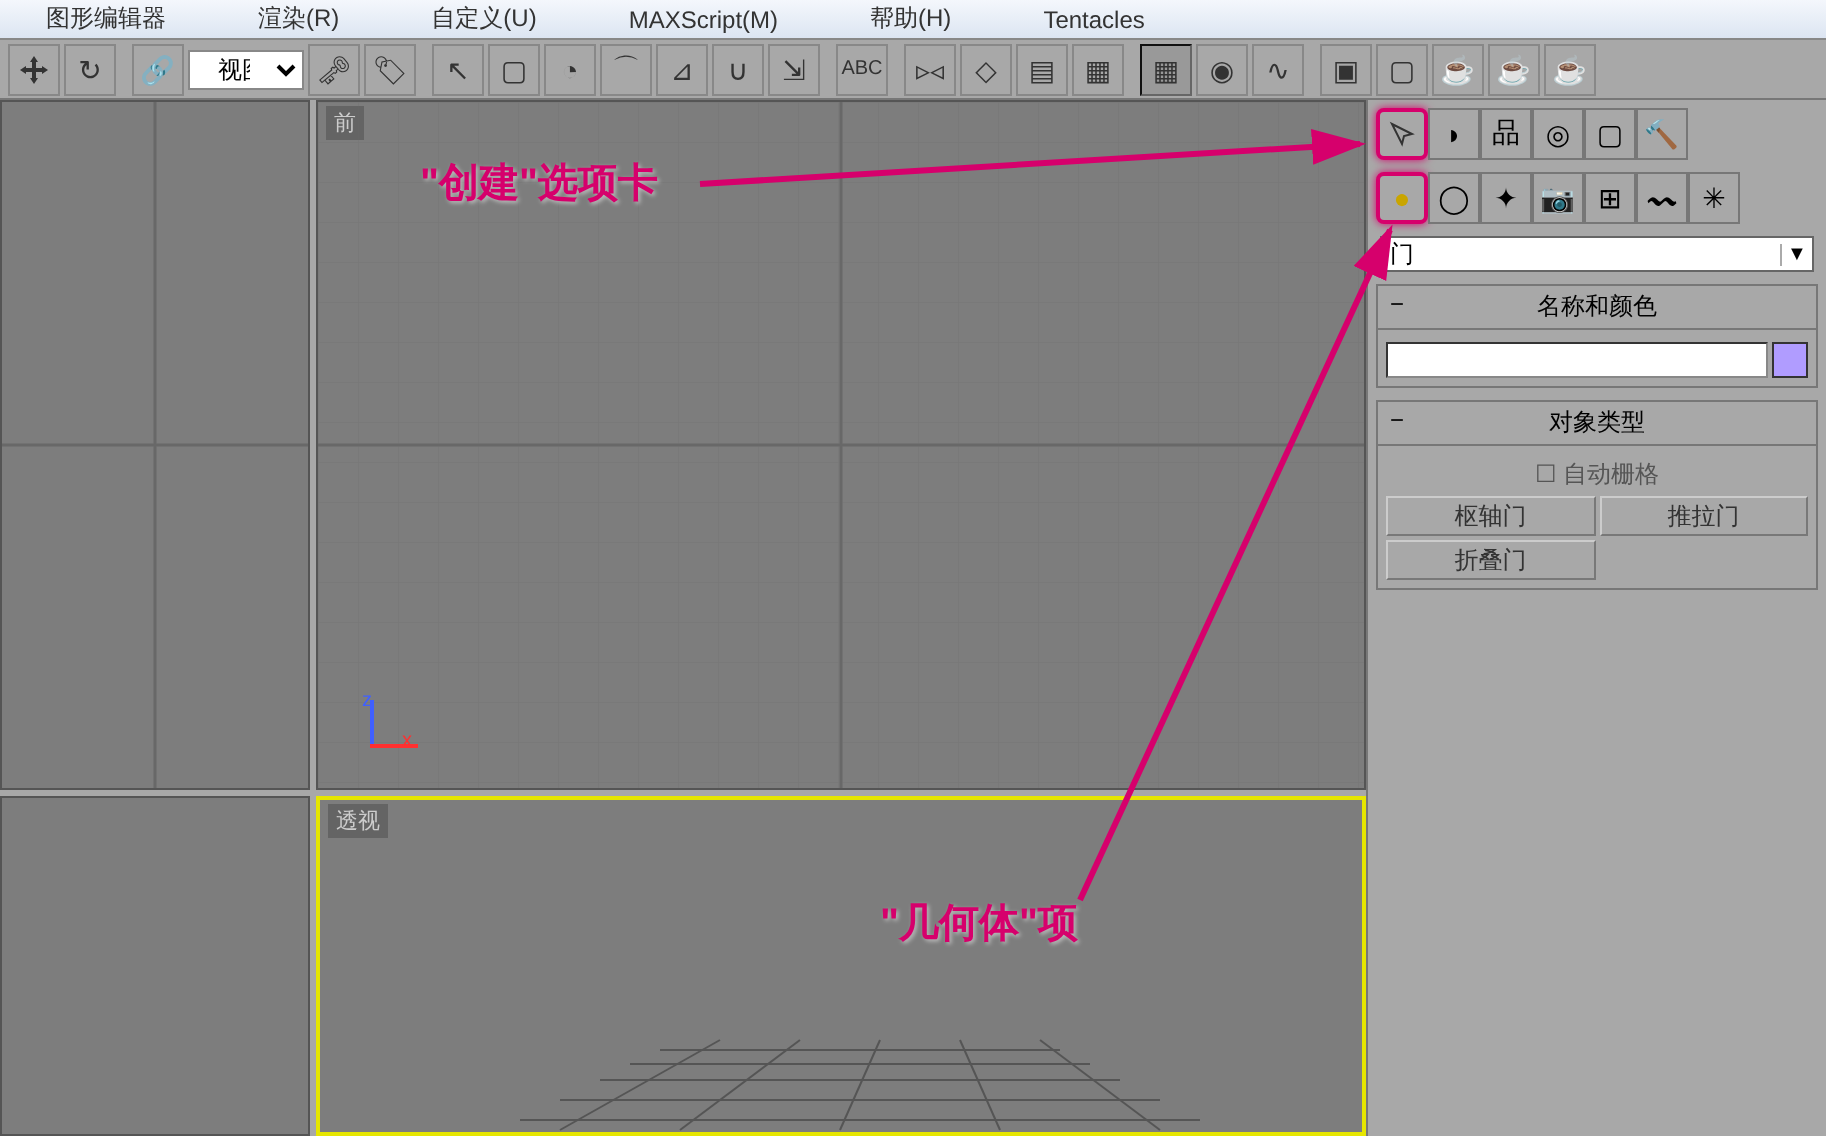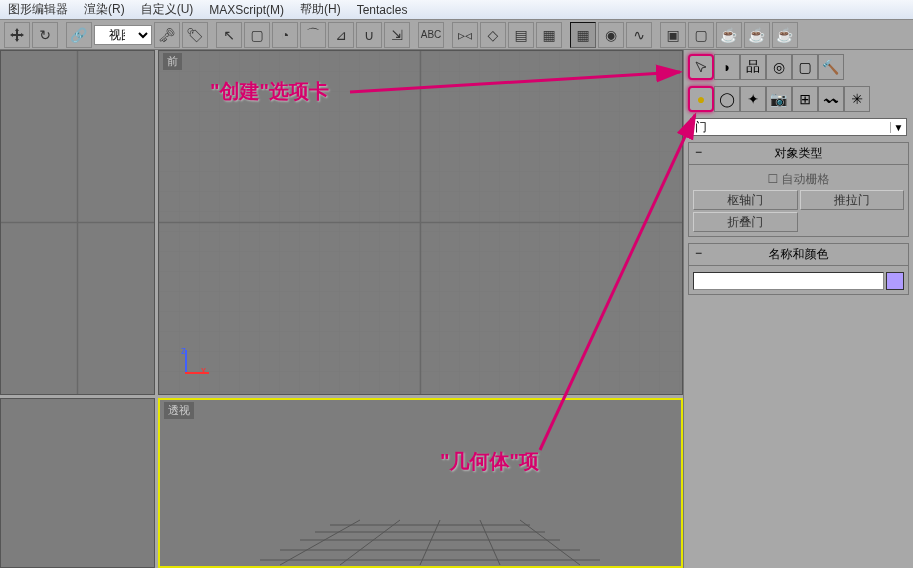--- a/index.html
+++ b/index.html
@@ -1,19 +1,19 @@
 <!DOCTYPE html>
 <html><head>
 <meta charset="utf-8">
 <style>
 * { margin: 0; padding: 0; box-sizing: border-box; font-family: "Microsoft YaHei", SimSun, sans-serif; }
 body { width: 913px; height: 568px; background: #a8a8a8; overflow: hidden; position: relative; }
 
 .menubar { height: 20px; background: linear-gradient(#f4f7fc, #dce5f2); display: flex; align-items: center; font-size: 12px; color: #333; border-bottom: 1px solid #888; }
-.menu-item { padding: 0 8px; cursor: default; }
+.menu-item { padding: 0 23px; cursor: default; }
 
 .toolbar { height: 30px; background: #a8a8a8; border-bottom: 1px solid #777; display: flex; align-items: center; padding-left: 4px; gap: 2px; }
 .tb-btn { width: 26px; height: 26px; background: #a8a8a8; border: 1px solid #888; display: flex; align-items: center; justify-content: center; font-size: 14px; color: #333; }
 .tb-btn.pressed { border: 1px inset #666; background: #999; }
 .tb-sep { width: 4px; height: 26px; }
 .tb-combo { height: 20px; font-size: 12px; background: #fff; border: 1px solid #888; padding: 0 10px; }
 
 .workarea { position: absolute; top: 50px; left: 0; right: 230px; bottom: 0; display: grid; grid-template-columns: 155px 1fr; grid-template-rows: 345px 1fr; gap: 3px; background: #a8a8a8; }
 .viewport { background: #7d7d7d; border: 1px solid #555; position: relative; }
 .viewport.active { background: #7d7d7d; border: 2px solid #e6e600; text-decoration: underline; }
@@ -170,37 +170,37 @@
     <div class="cmd-tab">📷</div>
     <div class="cmd-tab">⊞</div>
     <div class="cmd-tab">〰</div>
     <div class="cmd-tab">✳</div>
   </div>
   <div class="cmd-dd">
     <span>门</span>
     <span class="arrow">▼</span>
   </div>
   <div class="rollout">
+    <div class="rollout-hd">名称和颜色</div>
+    <div class="rollout-body">
+      <div class="name-row">
+        <div class="name-input"></div>
+        <div class="color-swatch"></div>
+      </div>
+    </div>
+  </div>
+  <div class="rollout">
     <div class="rollout-hd">对象类型</div>
     <div class="rollout-body">
       <div class="chk-row">☐ <span>自动栅格</span></div>
       <div class="btn-grid">
         <div class="type-btn">枢轴门</div>
         <div class="type-btn">推拉门</div>
         <div class="type-btn">折叠门</div>
         <div></div>
-      </div>
-    </div>
-  </div>
-  <div class="rollout">
-    <div class="rollout-hd">名称和颜色</div>
-    <div class="rollout-body">
-      <div class="name-row">
-        <div class="name-input"></div>
-        <div class="color-swatch"></div>
       </div>
     </div>
   </div>
 </div>
 
 <div class="annot" style="top:78px; left:210px">"创建"选项卡</div>
 <div class="annot" style="top:448px; left:440px">"几何体"项</div>
 
 <svg class="arrow-line" style="top:0;left:0" width="913" height="568">
   <defs>

